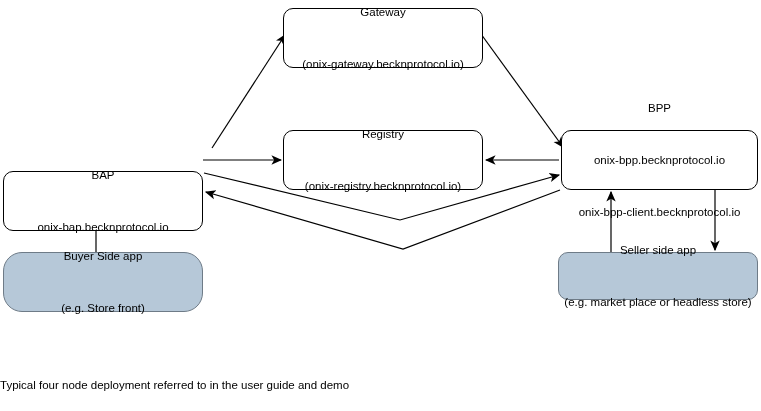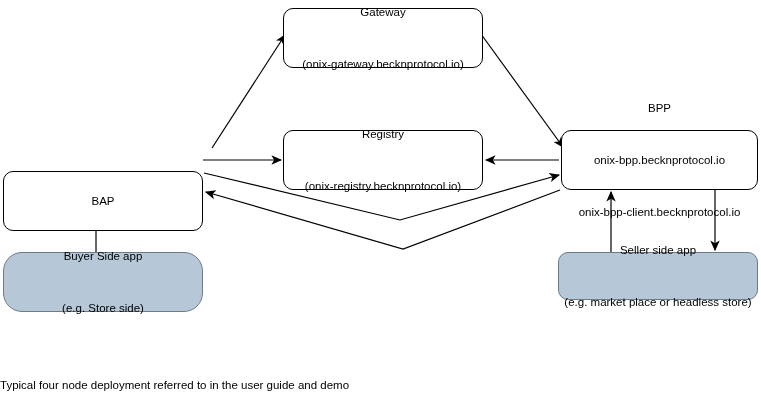--- a/index.html
+++ b/index.html
@@ -85,36 +85,37 @@
       </g>
   </svg>
 
   <div class="node" style="left: 283px; top: 8px; width: 200px; height: 60px;">
     <span class="line">Gateway</span>
     <span class="line">(onix-gateway.becknprotocol.io)</span>
   </div>
 
   <div class="node" style="left: 3px; top: 130px; width: 200px; height: 60px; margin-top: 41px;">
     <span class="line">BAP</span>
+    <span class="line">onix-bap.becknprotocol.io</span>
   </div>
 
   <div class="node" style="left: 561px; top: 130px; width: 197px; height: 60px;">
     <span class="line">BPP</span>
     <span class="line">onix-bpp.becknprotocol.io</span>
     <span class="line">onix-bpp-client.becknprotocol.io</span>
   </div>
 
   <div class="node" style="left: 283px; top: 130px; width: 200px; height: 60px;">
     <span class="line">Registry</span>
     <span class="line">(onix-registry.becknprotocol.io)</span>
   </div>
 
   <div class="node filled" style="left: 3px; top: 252px; width: 200px; height: 60px; background: rgb(182, 200, 216); border-color: rgb(110, 123, 135); border-radius: 19px;">
     <span class="line">Buyer Side app</span>
-    <span class="line">(e.g. Store side)</span>
+    <span class="line">(e.g. Store front)</span>
   </div>
 
   <div class="node filled" style="left: 558px; top: 252px; width: 200px; height: 48px; background: rgb(182, 200, 216); border-color: rgb(110, 123, 135);">
     <span class="line">Seller side app</span>
     <span class="line">(e.g. market place or headless store)</span>
   </div>
 
   <div id="caption">Typical four node deployment referred to in the user guide and demo</div>
 
 </div>

